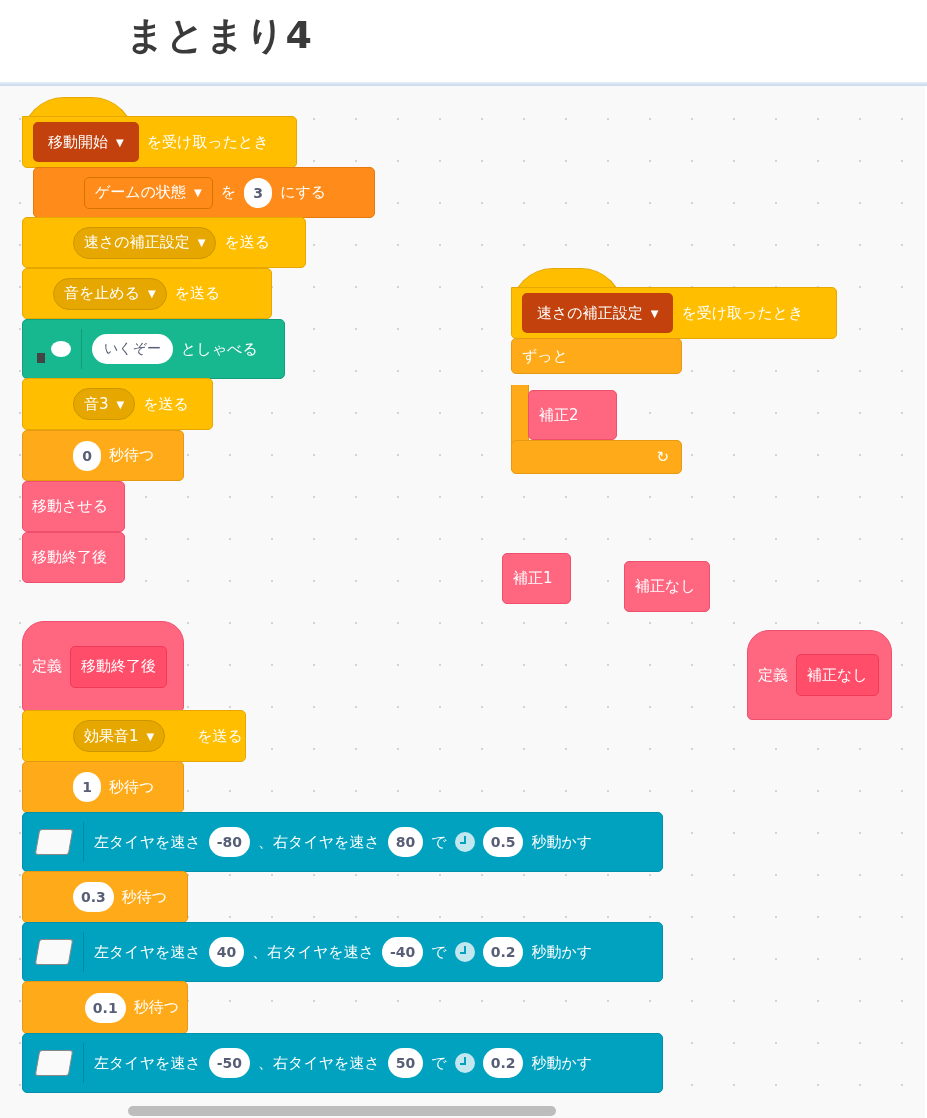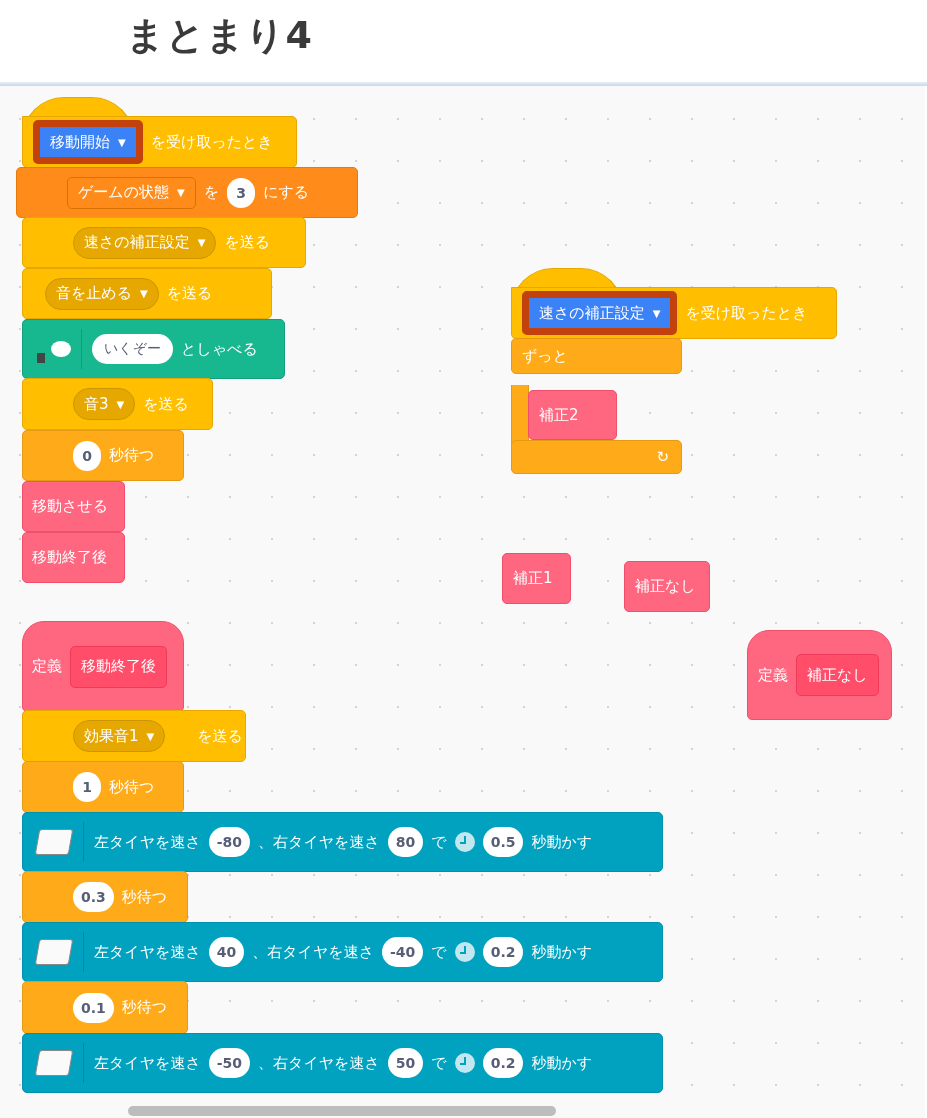--- a/index.html
+++ b/index.html
@@ -11,21 +11,21 @@
     background-size:42px 42px;background-position:-1px 12px;}
   .scrollbar{position:absolute;left:128px;top:1106px;width:428px;height:10px;border-radius:5px;background:#bdbdbd;}
   .blk{position:absolute;box-sizing:border-box;display:flex;align-items:center;color:#fff;font-size:15px;border-radius:5px;white-space:nowrap;}
   .ev{background:#ffbf00;border:1px solid #e6a800;}
   .ctl{background:#ffab19;border:1px solid #e69a14;}
   .var{background:#ff8c1a;border:1px solid #e67a0c;}
   .my{background:#ff6680;border:1px solid #f0506e;}
   .spk{background:#17b890;border:1px solid #12a07c;}
   .drv{background:#00a2bf;border:1px solid #0092ad;}
   .dd{display:inline-flex;align-items:center;height:30px;padding:0 10px;border-radius:5px;margin-right:8px;color:#fff;font-size:15px;}
-  .dd.sq{background:#3b82f6;border:7px solid #c2410c;}
+  .dd.sq{background:#c2410c;border:5px solid #c2410c;}
   .dd.sqv{background:#ff8c1a;border:1px solid #d97300;}
   .dd.pill{border-radius:16px;background:#e6a800;border:1px solid #cc9600;}
   .dd .arr{margin-left:8px;font-size:10px;}
   .num{display:inline-flex;align-items:center;justify-content:center;min-width:28px;height:30px;padding:0 8px;border-radius:16px;background:#fff;color:#575e75;font-size:14px;font-weight:bold;margin-right:8px;box-sizing:border-box;}
   .txt{margin-right:8px;}
   .hat-top{position:absolute;border-radius:60px 60px 0 0;}
   .proc{display:inline-flex;align-items:center;height:40px;padding:0 10px;border-radius:5px;background:#ff4d6a;border:1px solid #f03a5a;}
   .clock{display:inline-block;width:20px;height:20px;border-radius:50%;background:#c2e7ef;margin-right:8px;position:relative;}
   .clock:after{content:"";position:absolute;left:9px;top:4px;width:2px;height:8px;background:#00a2bf;}
   .clock:before{content:"";position:absolute;left:5px;top:10px;width:6px;height:2px;background:#00a2bf;}
@@ -43,37 +43,37 @@
 <div class="canvas"></div>
 
 <div class="hat-top ev" style="left:22px;top:97px;width:110px;height:40px;"></div>
 <div class="blk ev" style="left:22px;top:116px;width:275px;height:52px;padding-left:10px;border-top-left-radius:0;">
   <span class="dd sq">
       <span>移動開始</span>
       <span class="arr">▼</span>
     </span>
   <span class="txt">を受け取ったとき</span>
 </div>
-<div class="blk var" style="left:16px;top:167px;width:342px;height:51px;padding-left:50px;">
+<div class="blk var" style="left:33px;top:167px;width:342px;height:51px;padding-left:50px;">
   <span class="dd sqv">
       <span>ゲームの状態</span>
       <span class="arr">▼</span>
     </span>
   <span class="txt">を</span>
   <span class="num">3</span>
   <span class="txt">にする</span>
 </div>
 <div class="blk ev" style="left:22px;top:217px;width:284px;height:51px;padding-left:50px;">
   <span class="dd pill">
       <span>速さの補正設定</span>
       <span class="arr">▼</span>
     </span>
   <span class="txt">を送る</span>
 </div>
-<div class="blk ev" style="left:22px;top:268px;width:250px;height:51px;padding-left:22px;">
+<div class="blk ev" style="left:22px;top:268px;width:250px;height:51px;padding-left:30px;">
   <span class="dd pill">
       <span>音を止める</span>
       <span class="arr">▼</span>
     </span>
   <span class="txt">を送る</span>
 </div>
 <div class="blk spk" style="left:22px;top:319px;width:263px;height:60px;padding-left:28px;">
   <span class="bubble"></span>
   <span class="sep"></span>
   <span class="num" style="font-weight:normal;padding:0 12px;">いくぞー</span>
@@ -164,21 +164,21 @@
   <span class="sep"></span>
   <span class="txt">左タイヤを速さ</span>
   <span class="num">40</span>
   <span class="txt">、右タイヤを速さ</span>
   <span class="num">-40</span>
   <span class="txt">で</span>
   <span class="clock"></span>
   <span class="num">0.2</span>
   <span class="txt">秒動かす</span>
 </div>
-<div class="blk ctl" style="left:22px;top:981px;width:166px;height:53px;padding-left:50px;">
+<div class="blk ctl" style="left:22px;top:981px;width:166px;height:53px;padding-left:50px;justify-content:flex-end;">
   <span class="num">0.1</span>
   <span class="txt">秒待つ</span>
 </div>
 <div class="blk drv" style="left:22px;top:1033px;width:641px;height:60px;padding-left:14px;">
   <span class="cube"></span>
   <span class="sep"></span>
   <span class="txt">左タイヤを速さ</span>
   <span class="num">-50</span>
   <span class="txt">、右タイヤを速さ</span>
   <span class="num">50</span>

